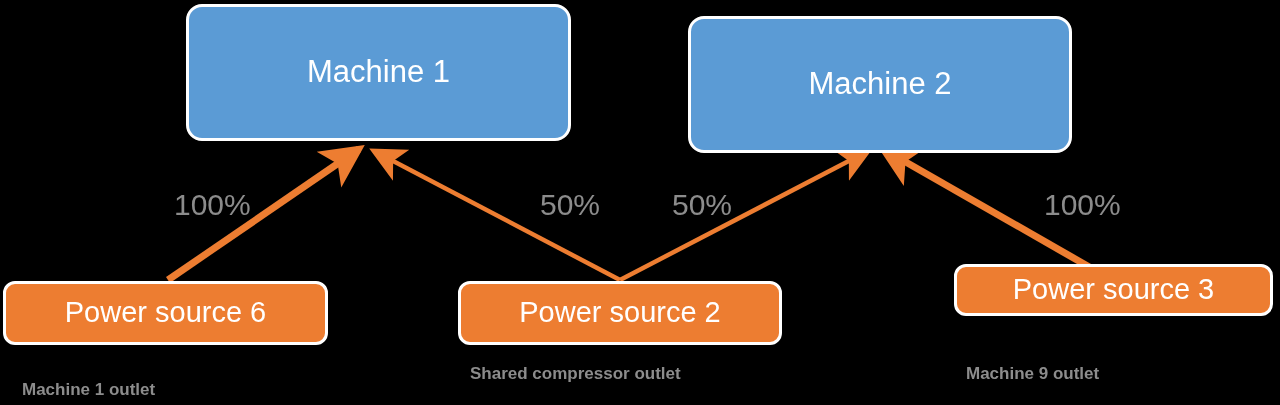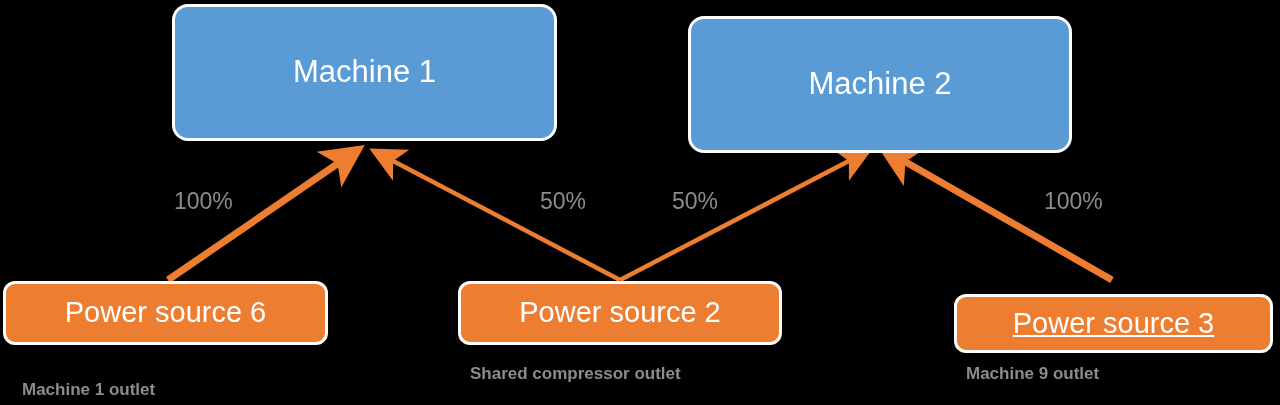--- a/index.html
+++ b/index.html
@@ -45,40 +45,40 @@
     border-radius: 16px;
   }
   .node.source {
     background: #ED7D31;
     font-size: 29px;
     border-radius: 12px;
   }
   .edge-label {
     position: absolute;
     color: #8C8C8C;
-    font-size: 23px;
+    font-size: 30px;
     font-weight: 400;
     white-space: nowrap;
   }
   .caption {
     position: absolute;
     color: #8C8C8C;
     font-size: 17px;
     font-weight: 700;
     white-space: nowrap;
   }
 
   
-  #node-machine-1 { left: 172px; top: 4px;  width: 385px; height: 137px; }
+  #node-machine-1 { left: 186px; top: 4px;  width: 385px; height: 137px; }
   #node-machine-2 { left: 688px; top: 16px;  width: 384px; height: 137px; }
 
   
   #node-source-1 { left: 3px;   top: 281px; width: 325px; height: 64px; }
   #node-source-2 { left: 458px; top: 281px; width: 324px; height: 64px; }
-  #node-source-3 { left: 954px; top: 294px; width: 319px; height: 59px; text-decoration: underline; }
+  #node-source-3 { left: 954px; top: 264px; width: 319px; height: 52px; }
 
   
   #label-edge-1 { left: 174px;  top: 188px; }
   #label-edge-2 { left: 540px;  top: 188px; }
   #label-edge-3 { left: 672px;  top: 188px; }
   #label-edge-4 { left: 1044px; top: 188px; }
 
   
   #caption-1 { left: 22px;  top: 380px; }
   #caption-2 { left: 470px; top: 364px; }

